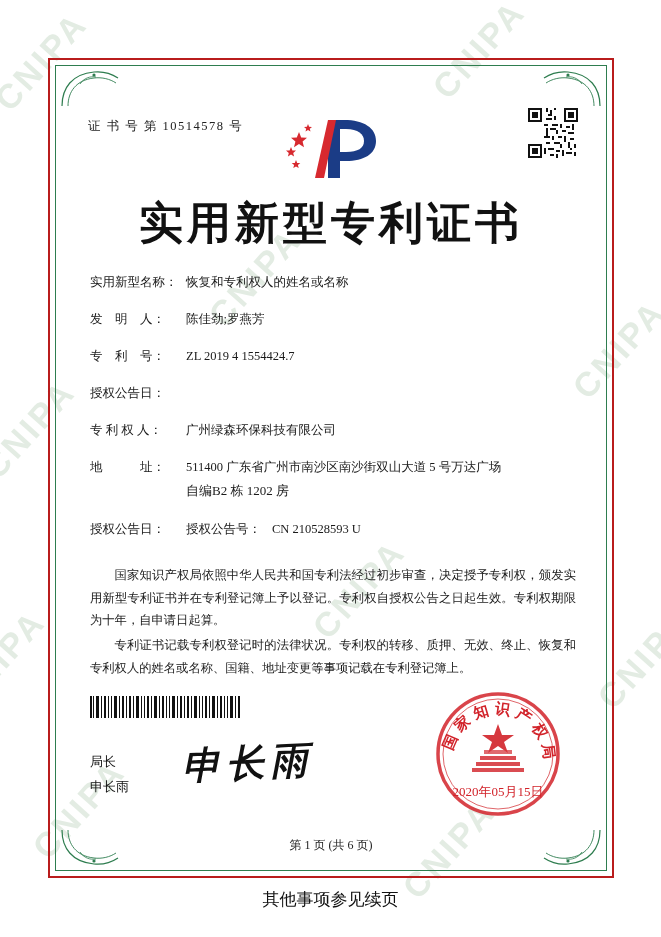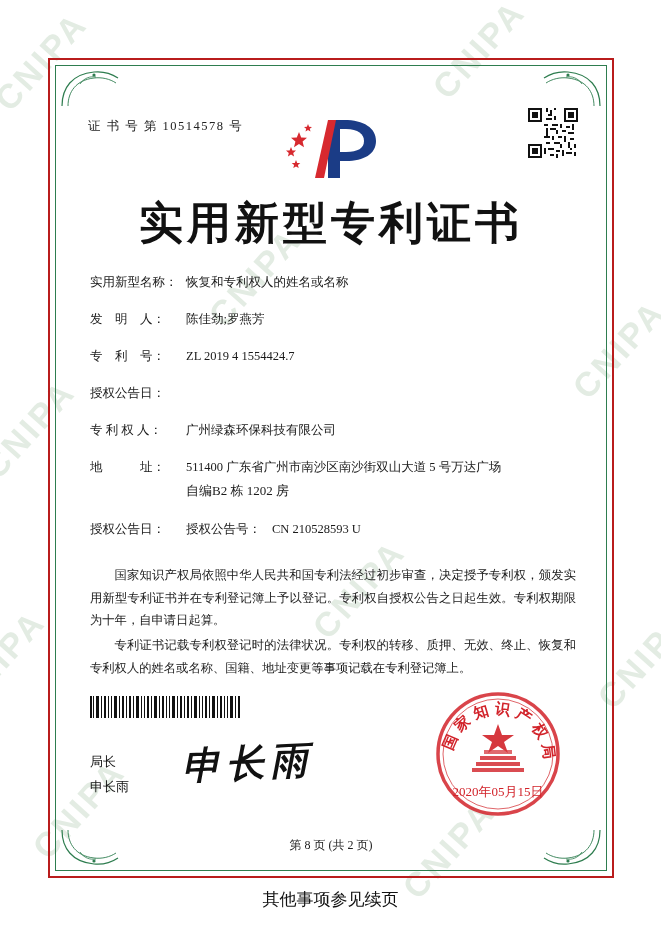--- a/index.html
+++ b/index.html
@@ -474,16 +474,16 @@
       <defs>
         <path id="sealArc" d="M 20,72 A 46,46 0 0 1 112,72" fill="none"></path>
       </defs>
       <text font-family="'Liberation Serif', serif" font-size="15" font-weight="bold" fill="#d2232a" letter-spacing="5">
         <textPath href="#sealArc" startOffset="6%">国家知识产权局</textPath>
       </text>
       <text x="66" y="108" text-anchor="middle" font-family="'Liberation Serif', serif" font-size="13" fill="#d2232a">2020年05月15日</text>
     </svg>
   </div>
 
-  <div class="page-no">第 8 页 (共 2 页)</div>
+  <div class="page-no">第 1 页 (共 6 页)</div>
 </div>
 
 <div class="note">其他事项参见续页</div>
 
 </body></html>

